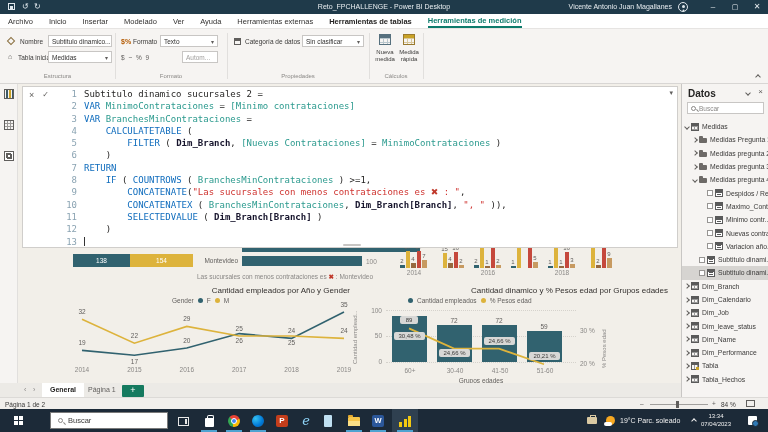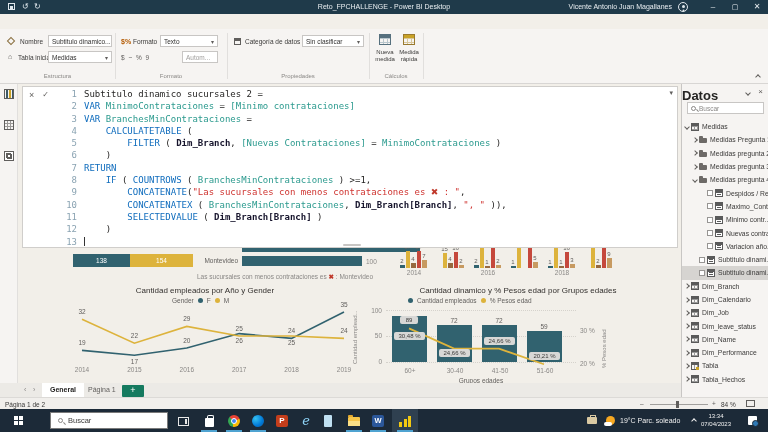--- a/index.html
+++ b/index.html
@@ -50,31 +50,31 @@
   
   #editor{position:absolute;left:22px;top:86px;width:656px;height:162px;background:#fff;border:1px solid #d0cecb;z-index:5}
   #fx-actions{position:absolute;left:6px;top:3px;width:34px;font-size:9px;color:#605e5c;display:flex;gap:8px}
   #code{position:absolute;left:40px;top:1px;right:14px;bottom:0;font-family:"DejaVu Sans Mono",monospace;font-size:9px;line-height:12.3px;white-space:pre;overflow:hidden}
   .ln{display:inline-block;width:14px;text-align:right;margin-right:7px;color:#8aa3b2}
   .tk-p{color:#201f1e}.tk-k{color:#0f6cbd}.tk-v{color:#2b9a8e}.tk-b{color:#16142c;font-weight:bold}.tk-s{color:#cf3430}.tk-x{color:#c0392b;font-family:"DejaVu Sans",sans-serif}
   .cursor{display:inline-block;width:1px;height:9px;background:#333;vertical-align:-1px}
   #grip{position:absolute;left:320px;bottom:1px;width:18px;height:2px;background:#c8c6c4;border-radius:1px}
   #ed-chev{position:absolute;right:4px;top:2px;color:#605e5c;font-size:7px}
   
-  .vis-title{position:absolute;font-size:8px;color:#33302e;text-align:center;white-space:nowrap}
+  .vis-title{position:absolute;font-size:8px;color:#33302e;text-align:right;white-space:nowrap}
   .legend{position:absolute;font-size:6.5px;color:#605e5c;display:flex;align-items:center;gap:4px;white-space:nowrap}
   .dot{display:inline-block;width:5px;height:5px;border-radius:50%}
   .axis-txt{position:absolute;font-size:6.5px;color:#8a8886;white-space:nowrap}
   .bar-lbl{position:absolute;font-size:6px;color:#605e5c;text-align:center;width:12px}
   .chip{position:absolute;background:#d8d8d6;border-radius:2px;font-size:6px;color:#3b3a39;text-align:center;padding:1px 0;z-index:3}
   .gridline{position:absolute;border-top:1px dotted #d5d2cc}
   .vrot{writing-mode:vertical-rl;transform:rotate(180deg)}
   
   #datos{position:absolute;left:681px;top:84px;width:87px;height:313px;background:#f6f4f2;border-left:1px solid #c8c6c4;z-index:4}
-  #datos-header{position:absolute;left:0;top:4px;font-size:13px;font-weight:bold;color:#252423}
+  #datos-header{position:absolute;left:6px;top:4px;font-size:10px;font-weight:bold;color:#252423}
   #datos-search{position:absolute;left:5px;top:18px;width:77px;height:12px;background:#fff;border:1px solid #c8c6c4;font-size:6.5px;color:#8a8886;display:flex;align-items:center;gap:3px;padding-left:3px}
   .mag{display:inline-block;width:5px;height:5px;border:1px solid #8a8886;border-radius:50%;position:relative;flex:none}
   .mag:after{content:"";position:absolute;left:3.5px;top:3.5px;width:3px;height:1px;background:#8a8886;transform:rotate(45deg)}
   #datos-tree{position:absolute;left:0;top:36px;width:87px}
   .tree-row{display:flex;align-items:center;height:13.3px;font-size:6.8px;color:#3b3a39;white-space:nowrap;overflow:hidden}
   .tree-row.sel{background:#d6d4d1}
   .tree-row .chev{margin-right:2px}
   .cb{display:inline-block;width:6px;height:6px;border:1px solid #979593;background:#fff;margin-right:2px;flex:none}
   .ticon{display:inline-block;width:8px;height:8px;margin-right:3px;flex:none}
   .ticon.table{border:1px solid #5a5a5a;background:linear-gradient(#5a5a5a 2px,transparent 2px),repeating-linear-gradient(90deg,transparent 0 2px,#999 2px 2.8px),repeating-linear-gradient(transparent 0 2px,#999 2px 2.8px)}
@@ -296,20 +296,31 @@
     <span class="tb-glyph" style="left:22px">↺</span>
     <span class="tb-glyph" style="left:34px">↻</span>
     <div class="abs" style="left:0;top:3px;width:768px;text-align:center">Reto_FPCHALLENGE - Power BI Desktop</div>
     <div class="abs" style="right:96px;top:3px">Vicente Antonio Juan Magallanes</div>
     <span class="avatar"></span>
     <span class="win-btn" style="right:44px">–</span>
     <span class="win-btn" style="right:22px;font-size:7px">▢</span>
     <span class="win-btn" style="right:0">✕</span>
   </div>
 
+  <div id="menubar">
+      <span class="menu-item">Archivo</span>
+      <span class="menu-item">Inicio</span>
+      <span class="menu-item">Insertar</span>
+      <span class="menu-item">Modelado</span>
+      <span class="menu-item">Ver</span>
+      <span class="menu-item">Ayuda</span>
+      <span class="menu-item">Herramientas externas</span>
+      <span class="menu-item ctx">Herramientas de tablas</span>
+      <span class="menu-item active">Herramientas de medición</span>
+    </div>
 
   <div id="ribbon">
 
     <span class="abs" style="left:8px;top:9px;width:6px;height:6px;border:1px solid #8a7040;transform:rotate(45deg)"></span>
     <span class="rb-label" style="left:20px;top:9px">Nombre</span>
     <div class="rb-input" style="left:48px;top:6px;width:64px">Subtitulo dinamico...</div>
     <span class="abs" style="left:8px;top:24px;font-size:7px;color:#605e5c">⌂</span>
     <span class="rb-label" style="left:18px;top:25px">Tabla inicial</span>
     <div class="rb-select" style="left:48px;top:22px;width:64px"><span>Medidas</span><span class="caret">▾</span></div>
     <div class="rb-group-label" style="left:0;top:44px;width:115px">Estructura</div>

